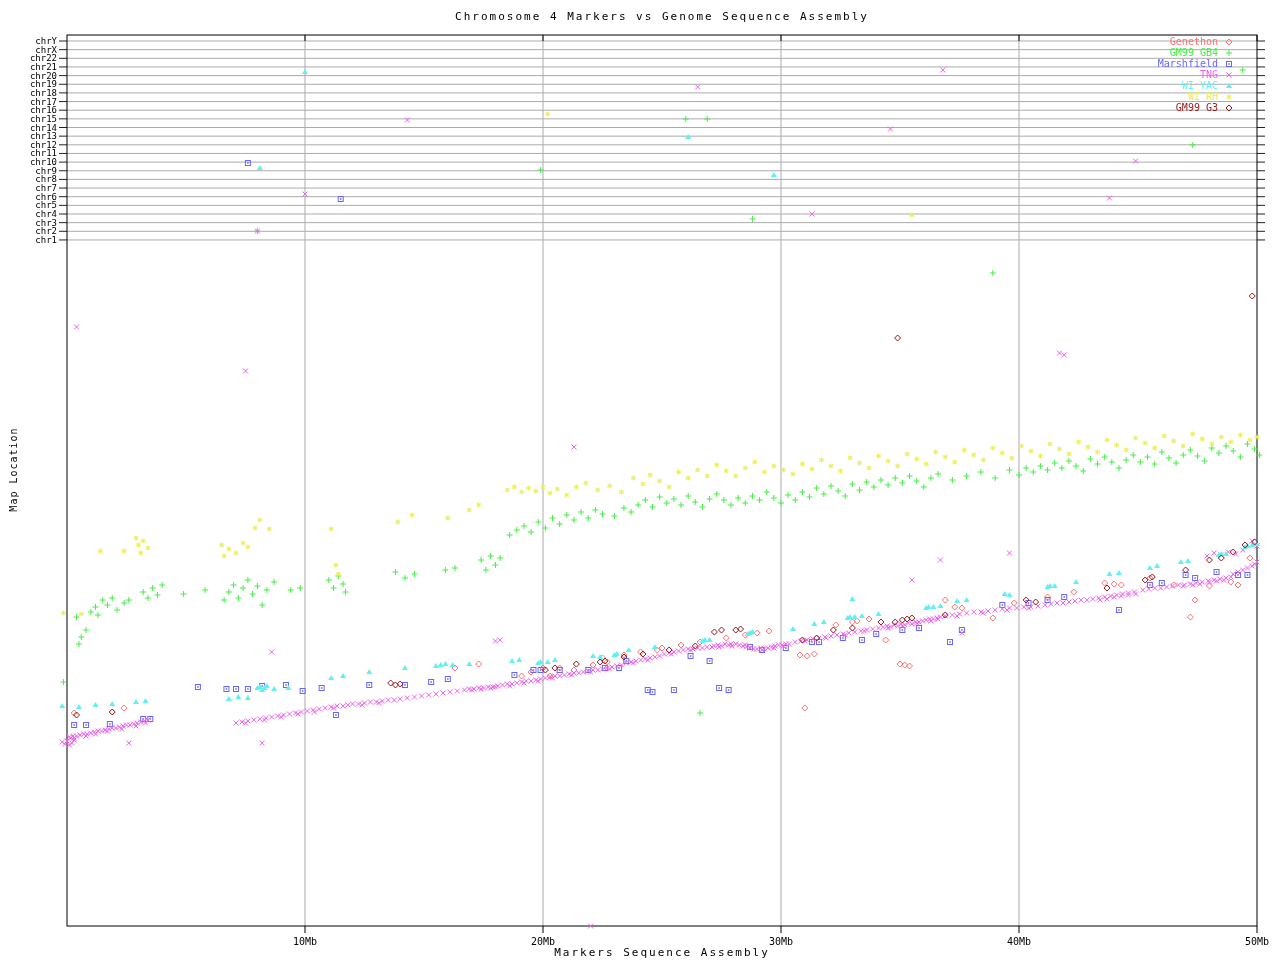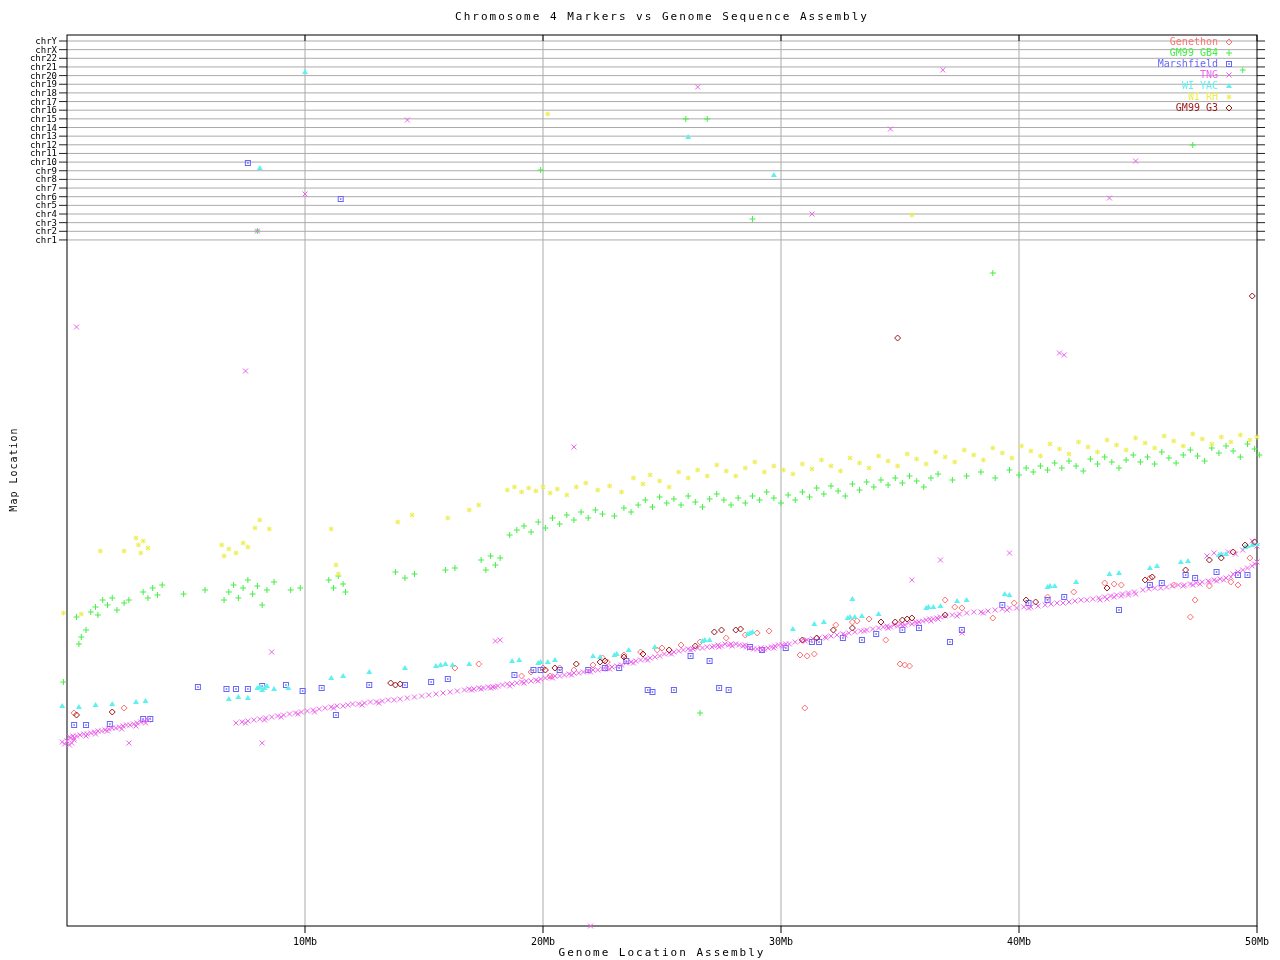--- a/index.html
+++ b/index.html
@@ -1058,14 +1058,14 @@
         <text x="1218" y="100" text-anchor="end" font-size="10px" fill="#eded4e">WI RH</text>
         <g>
           <path d="M1226.5 97H1231.5M1229 94.5V99.5M1227 95L1231 99M1227 99L1231 95" stroke="#eded4e" fill="none" stroke-width="1"></path>
         </g>
         <text x="1218" y="111" text-anchor="end" font-size="10px" fill="#9b1616">GM99 G3</text>
         <g>
           <path d="M1229 105L1232 108L1229 111L1226 108Z" stroke="#9b1616" fill="none" stroke-width="1"></path>
         </g>
       </g>
     </svg>
-  <div class="xlabel">Genome Location Assembly</div>
+  <div class="xlabel">Markers Sequence Assembly</div>
 </div>
 
 </body></html>

